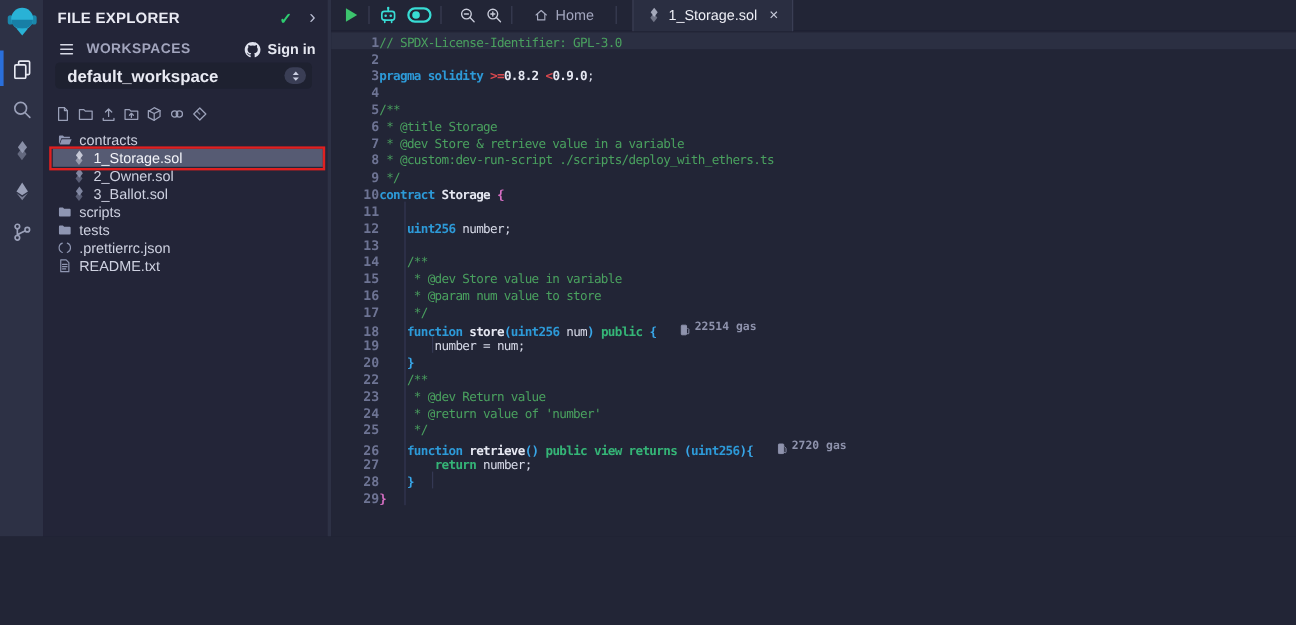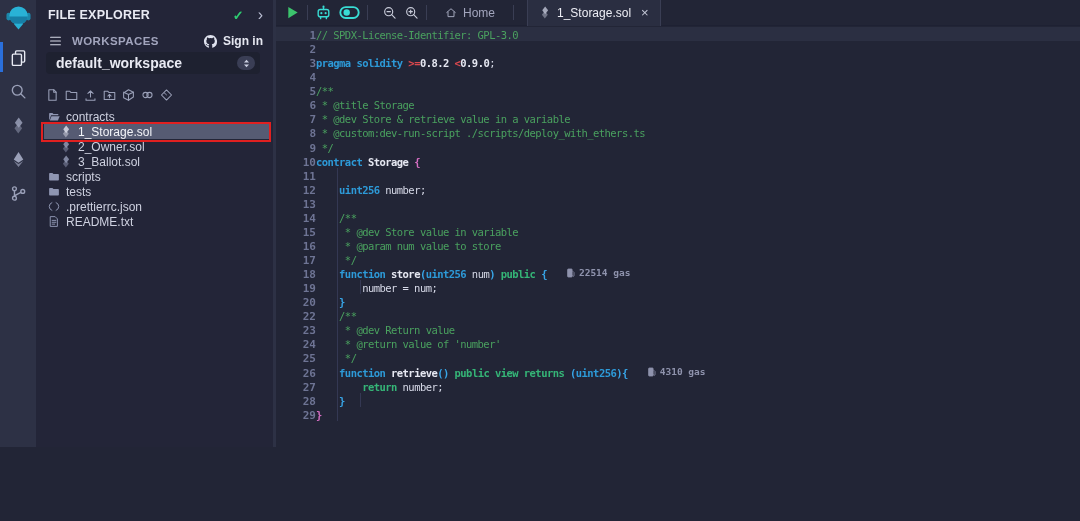--- a/index.html
+++ b/index.html
@@ -78,21 +78,21 @@
   .ln{display:inline-block;width:40px;text-align:right;font-size:11px;font-weight:700;color:var(--gutter-text)}
   .lc{font-size:10.5px;letter-spacing:-0.55px;color:var(--code-text)}
   .tk-com{color:var(--code-comment)}
   .tk-kw{color:var(--code-keyword);font-weight:700}
   .tk-kw2{color:var(--code-keyword-green);font-weight:700}
   .tk-op{color:var(--code-operator);font-weight:700}
   .tk-wb{color:#e6e8f2;font-weight:700}
   .tk-pl{color:var(--code-text)}
   .tk-b1{color:var(--bracket-outer);font-weight:700}
   .tk-b2{color:var(--bracket-inner);font-weight:700}
-  .gas{display:inline-flex;align-items:center;gap:4px;margin-left:20px;font-size:9.5px;font-weight:700;letter-spacing:0;color:var(--gas-text);vertical-align:baseline}
+  .gas{display:inline-flex;align-items:flex-end;gap:4px;margin-left:20px;font-size:9.5px;font-weight:700;letter-spacing:0;color:var(--gas-text);vertical-align:baseline}
   .gas .icon{width:8px;height:10px;color:var(--gas-text)}
   .guide{position:absolute;width:1px;background:#343853;pointer-events:none}
 </style>
 </head>
 <body>
 
 <div class="app">
 
   <div id="iconbar">
       <div class="ib-item logo">
@@ -391,20 +391,20 @@
                 </svg></span><span>22514 gas</span></span></span></div>
         <div class="c-row"><span class="ln">19</span><span class="lc"><span class="tk-pl">        number = num;</span></span></div>
         <div class="c-row"><span class="ln">20</span><span class="lc"><span class="tk-pl">    </span><span class="tk-b2">}</span></span></div>
         <div class="c-row"><span class="ln">22</span><span class="lc"><span class="tk-com">    /**</span></span></div>
         <div class="c-row"><span class="ln">23</span><span class="lc"><span class="tk-com">     * @dev Return value</span></span></div>
         <div class="c-row"><span class="ln">24</span><span class="lc"><span class="tk-com">     * @return value of 'number'</span></span></div>
         <div class="c-row"><span class="ln">25</span><span class="lc"><span class="tk-com">     */</span></span></div>
         <div class="c-row"><span class="ln">26</span><span class="lc"><span class="tk-pl">    </span><span class="tk-kw">function </span><span class="tk-wb">retrieve</span><span class="tk-b2">()</span><span class="tk-pl"> </span><span class="tk-kw2">public view returns</span><span class="tk-pl"> </span><span class="tk-b2">(</span><span class="tk-kw">uint256</span><span class="tk-b2">){</span><span class="gas"><span class="icon "><svg viewBox="0 0 10 12" fill="none" stroke="currentColor" stroke-width="1">
                   <rect x="0.8" y="1" width="5.6" height="10" rx="0.8" fill="currentColor"></rect>
                   <path d="M7.2 3.8 l1.6 1.6 v3.8 a0.9 0.9 0 0 1 -1.8 0"></path>
-                </svg></span><span>4310 gas</span></span></span></div>
+                </svg></span><span>2720 gas</span></span></span></div>
         <div class="c-row"><span class="ln">27</span><span class="lc"><span class="tk-pl">        </span><span class="tk-kw2">return</span><span class="tk-pl"> number;</span></span></div>
         <div class="c-row"><span class="ln">28</span><span class="lc"><span class="tk-pl">    </span><span class="tk-b2">}</span></span></div>
         <div class="c-row"><span class="ln">29</span><span class="lc"><span class="tk-b1">}</span></span></div>
       </div>
   </div>
 
 </div>
 
 </body></html>

